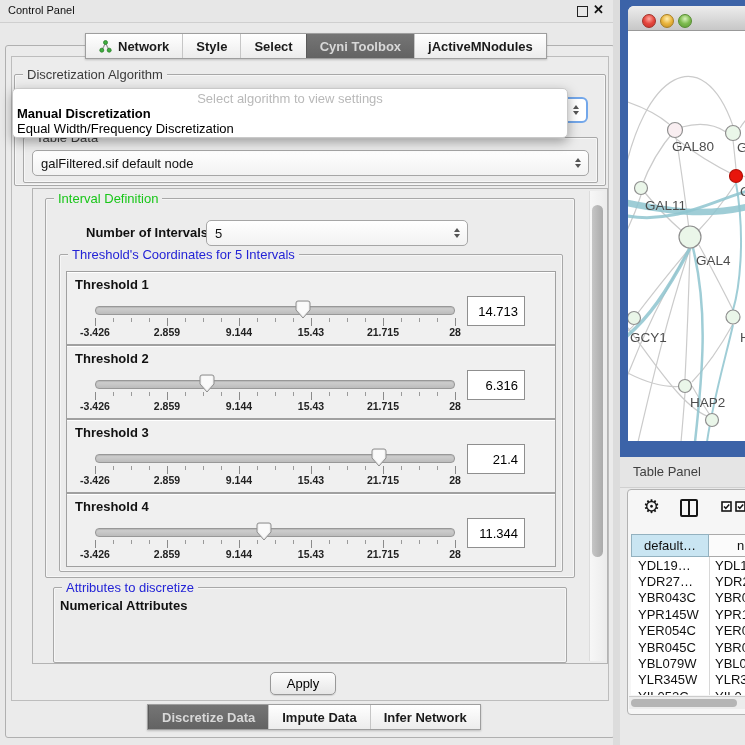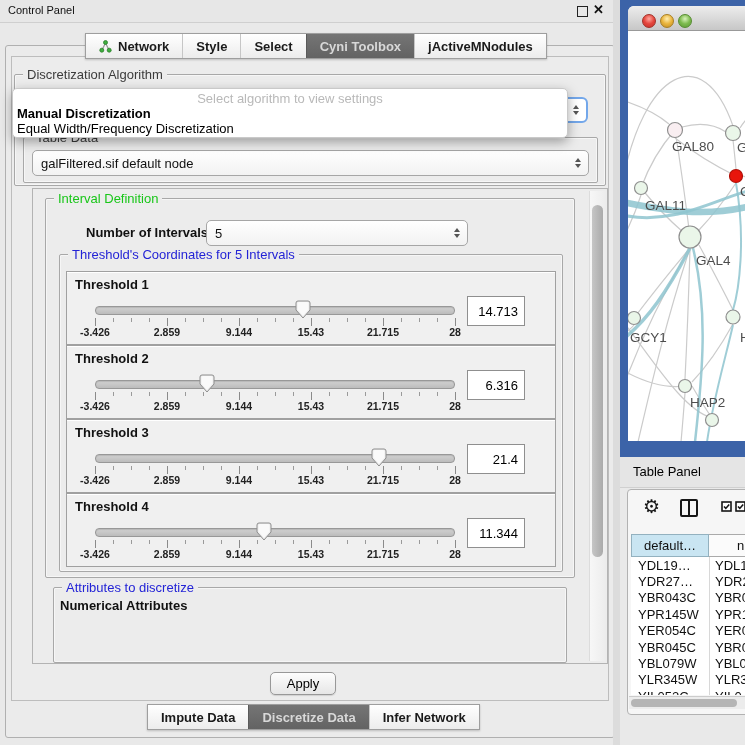--- a/index.html
+++ b/index.html
@@ -81,21 +81,21 @@
   .net-frame{left:620px;top:0;width:125px;height:457px;background:#3c63a8;}
   .net-window{position:absolute;left:8px;top:6px;width:117px;height:435px;background:#fff;border-radius:6px 0 0 0;overflow:hidden;}
   .net-titlebar{position:absolute;left:0;top:0;width:100%;height:24px;background:linear-gradient(#ededed,#c7c7c7);
                 border-bottom:1px solid #999;}
   .light{position:absolute;top:8px;width:12px;height:12px;border-radius:50%;}
   .light.red{left:14px;background:radial-gradient(circle at 50% 32%,#ffa79e 0%,#e4453c 50%,#c2332c 100%);border:1px solid #a23027;}
   .light.yellow{left:32px;background:radial-gradient(circle at 50% 32%,#ffeeb0 0%,#e9b43c 50%,#c08c26 100%);border:1px solid #a87e22;}
   .light.green{left:50px;background:radial-gradient(circle at 50% 32%,#d8f2bb 0%,#7cba4e 50%,#5d9a36 100%);border:1px solid #568c31;}
 
   .table-title{left:620px;top:457px;width:125px;height:30px;background:#e5e5e5;border-bottom:1px solid #d0d0d0;}
-  .table-title span{position:absolute;left:13px;top:7px;font-size:13px;color:#000000;}
+  .table-title span{position:absolute;left:13px;top:7px;font-size:13px;color:#404040;}
   .table-box{left:627px;top:489px;width:131px;height:224px;background:#f6f6f6;border:1px solid #b2b2b2;border-radius:4px;}
   .gear{position:absolute;left:15px;top:5px;font-family:"DejaVu Sans",sans-serif;font-size:19px;color:#161616;}
   .split-icon{position:absolute;left:52px;top:9px;width:14px;height:14px;border:2px solid #161616;border-radius:2px;}
   .split-icon i{position:absolute;left:50%;top:0;bottom:0;width:2px;margin-left:-1px;background:#161616;}
   .chk{position:absolute;top:11px;}
   .thead{position:absolute;left:3px;top:44px;height:23px;display:flex;}
   .thcell{box-sizing:border-box;border:1px solid #93b1bf;font-size:13px;display:flex;align-items:center;}
   .thcell.c1{width:78px;background:#c9e5f2;justify-content:center;}
   .thcell.c2{width:90px;background:#fbfbfb;border-left:none;border-color:#aaa;padding-left:28px;}
   .tbody{position:absolute;left:3px;top:67px;right:0;height:138px;background:#fff;overflow:hidden;}
@@ -380,25 +380,25 @@
     </div>
 
     <div class="vscroll">
       <div class="vthumb"></div>
     </div>
   </div>
 
   <button class="btn" style="left:270px;top:672px;width:66px;height:23px;font-family:'Liberation Sans',sans-serif;">Apply</button>
 
   <div class="abs tabbar" style="left:147px;top:704px;">
+    <div class="tab selected">
+      <span>Discretize Data</span>
+    </div>
     <div class="tab">
       <span>Impute Data</span>
-    </div>
-    <div class="tab selected">
-      <span>Discretize Data</span>
     </div>
     <div class="tab">
       <span>Infer Network</span>
     </div>
   </div>
 
   <div class="abs divider"></div>
 
   <div class="abs net-frame">
     <div class="net-window">

